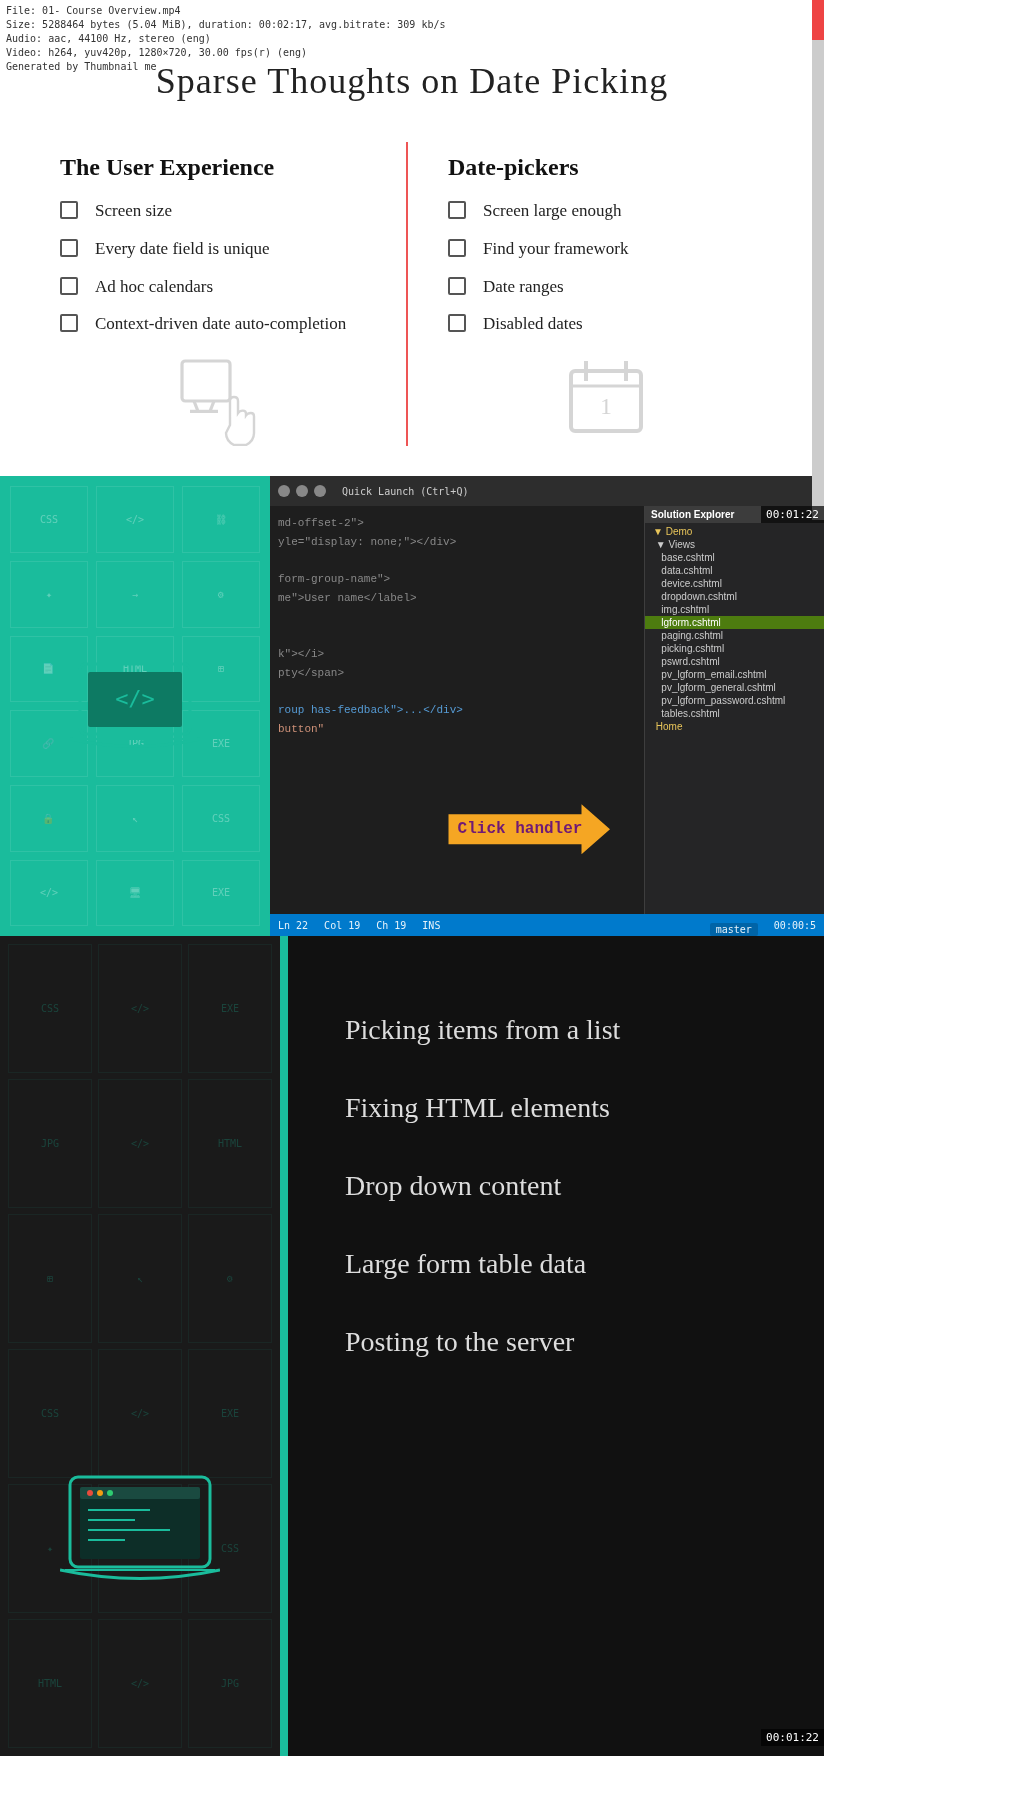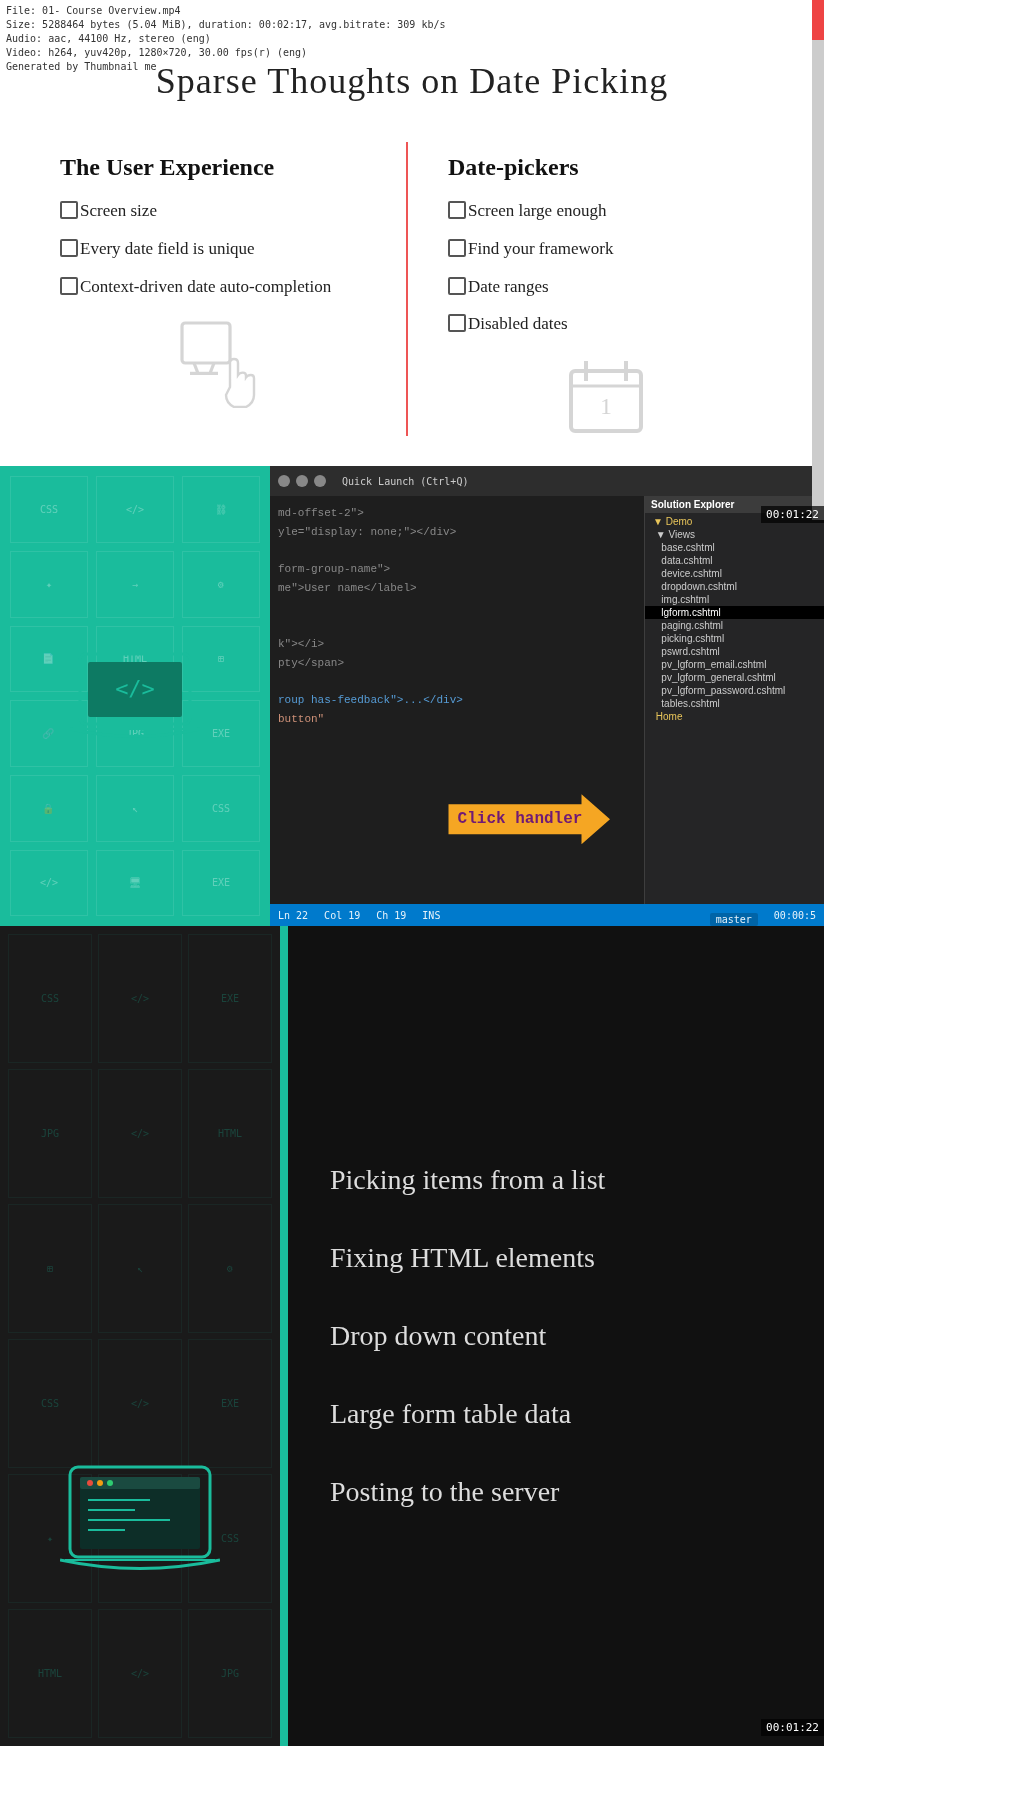--- a/index.html
+++ b/index.html
@@ -78,21 +78,21 @@
     }
 
     .bullet-list {
       list-style: none;
       padding: 0;
     }
 
     .bullet-list li {
       display: flex;
       align-items: flex-start;
-      gap: 2px;
+      gap: 17px;
       font-size: 17px;
       color: #222;
       margin-bottom: 14px;
       line-height: 1.4;
     }
 
     .bullet-list li .bullet-icon {
       width: 18px;
       height: 18px;
       border: 2px solid #555;
@@ -251,21 +251,21 @@
 
     .se-item {
       padding: 1px 8px;
       color: #ccc;
       font-size: 10px;
       white-space: nowrap;
       overflow: hidden;
     }
 
     .se-item.highlighted {
-      background: #000000;
+      background: #4d7c0f;
       color: #fff;
     }
 
     .se-item.folder {
       color: #e8c55a;
     }
 
     
     .bottom-section {
       background: #111;
@@ -294,24 +294,24 @@
     .bottom-laptop {
       position: absolute;
       bottom: 160px;
       left: 50%;
       transform: translateX(-50%);
       z-index: 2;
     }
 
     .bottom-right-content {
       flex: 1;
-      padding: 60px 50px;
+      padding: 60px 65px;
       display: flex;
       flex-direction: column;
-      justify-content: center;
+      justify-content: flex-start;
       gap: 10px;
     }
 
     .menu-item {
       color: #ddd;
       font-size: 28px;
       font-family: Georgia, serif;
       padding: 18px 0;
       border-bottom: none;
       position: relative;
@@ -397,20 +397,24 @@
     <div class="col-left">
       <h2 class="col-heading">The User Experience</h2>
       <ul class="bullet-list">
         <li>
           <div class="bullet-icon"></div>
           <span>Screen size</span>
         </li>
         <li>
           <div class="bullet-icon"></div>
           <span>Every date field is unique</span>
+        </li>
+        <li>
+          <div class="bullet-icon"></div>
+          <span>Ad hoc calendars</span>
         </li>
         <li>
           <div class="bullet-icon"></div>
           <span>Context-driven date auto-completion</span>
         </li>
       </ul>
 
       <div class="icons-area">
 
         <svg class="icon-hand" viewBox="0 0 100 110">

